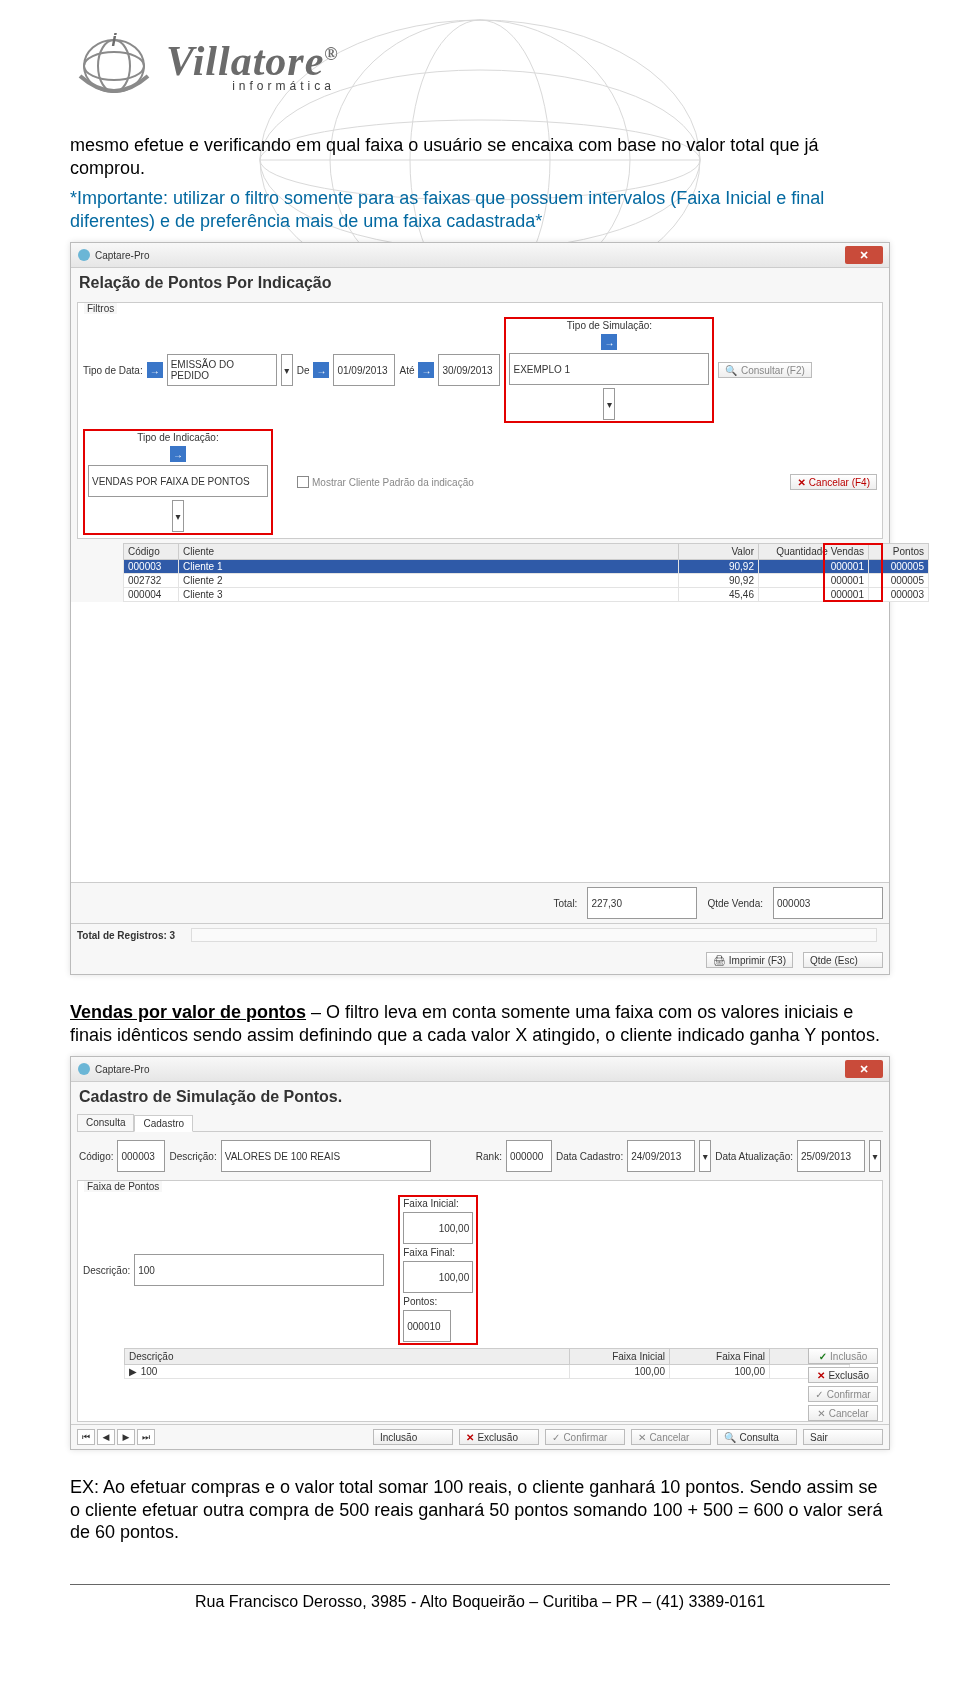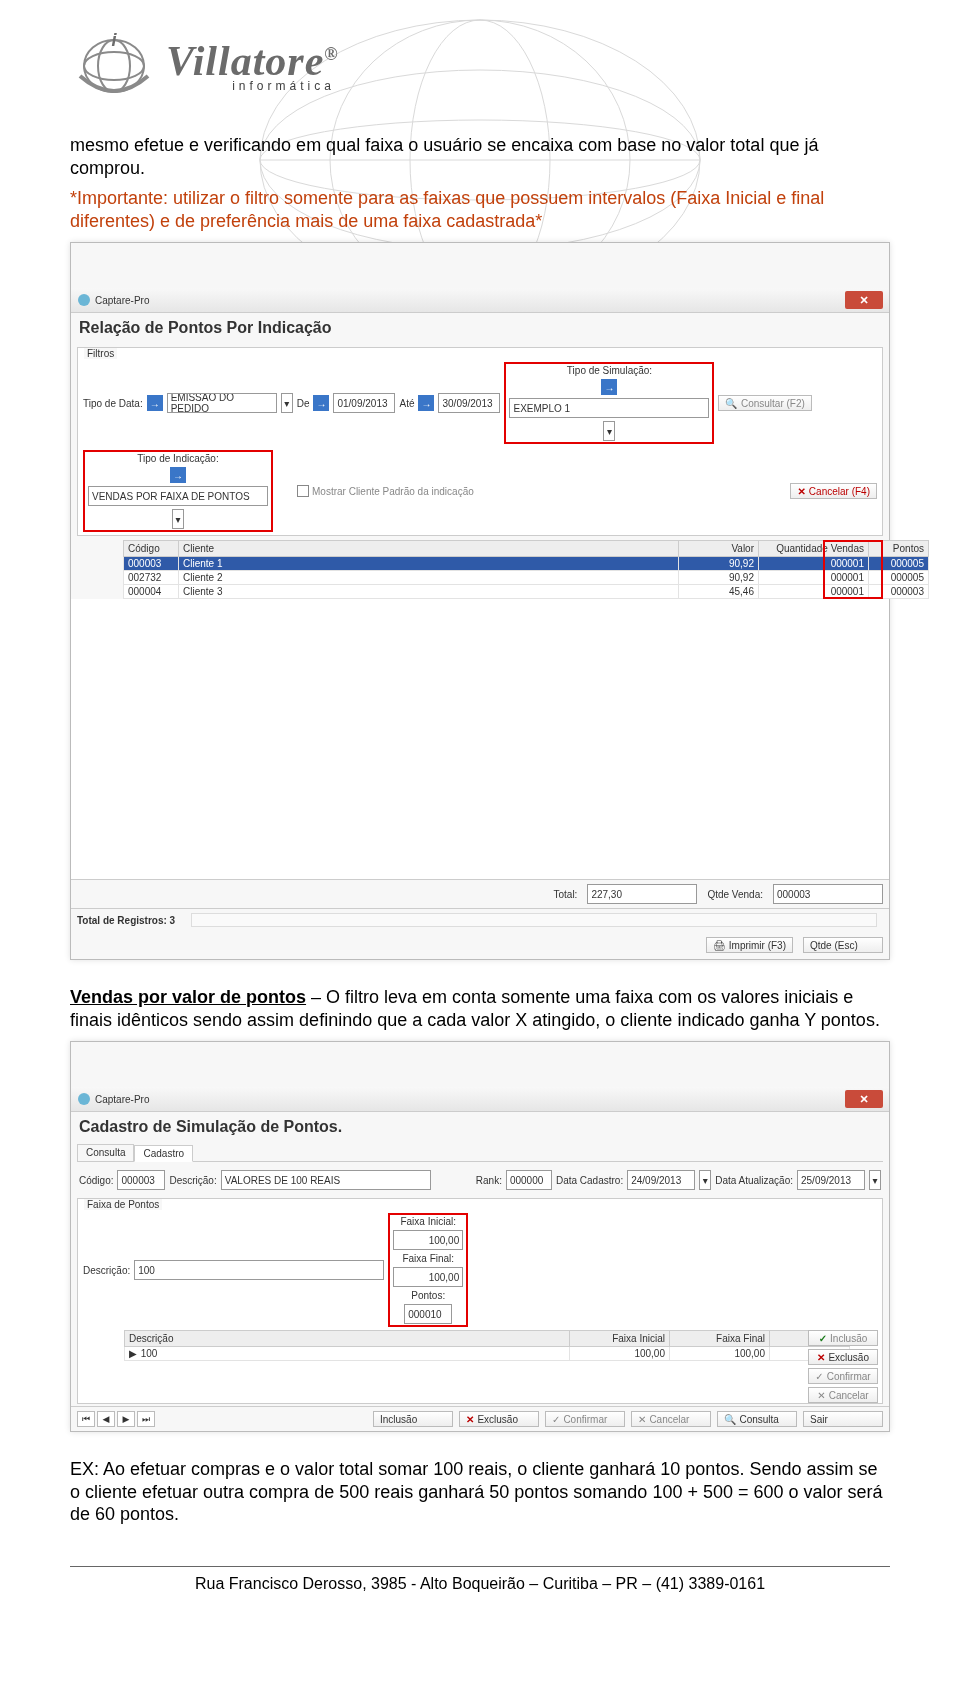--- a/index.html
+++ b/index.html
@@ -33,50 +33,50 @@
     font-size: 42px;
     color: #6b6b6b;
     font-style: italic;
     font-weight: bold;
     letter-spacing: 1px;
     margin-left: 8px;
   }
   .logo-block { position: relative; z-index: 1; }
   .logo-sub { font-size: 12px; color: #404040; text-align: right; margin-top: -6px; margin-right: 4px; letter-spacing: 4px;}
   .body-text { font-size: 18px; color:#000; line-height:1.25; margin:8px 0; position:relative; z-index:1; }
-  .red-text { color: #c2410c; }
+  .red-text { color: #0369a1; }
   .bold { font-weight: bold; }
   .underline { text-decoration: underline; }
   .screenshot {
     border:1px solid #bbb;
     background:#f7f7f7;
     font-size:10px;
     color:#333;
     margin:10px 0 26px 0;
     box-shadow: 0 0 6px rgba(0,0,0,.12);
     position:relative; z-index:1;
   }
   
   .titlebar {
     background: linear-gradient(#f8f8f8,#e6e6e6);
     padding:3px 6px;
     border-bottom:1px solid #ccc;
-    display:flex; align-items:center; justify-content:space-between;margin-top:45px;
+    display:flex; align-items:center; justify-content:space-between;
   }
   .close-x {
     width:38px; height:18px; background:#c94b3a;
     border-radius:2px; color:#fff; text-align:center;
     font-weight:bold; line-height:18px; font-size:11px;
   }
   .win-title { font-weight:bold; font-size:16px; padding:6px 8px; }
   .filtros-box { border:1px solid #ccc; margin:4px 6px; background:#fff; }
   .filtros-label { font-size:10px; margin:-6px 0 0 6px; background:#f7f7f7; display:inline-block; padding:0 3px;}
   .filtros-row { display:flex; align-items:center; gap:4px; padding:3px 5px; flex-wrap:nowrap;}
   .filtros-row label { white-space:nowrap; }
-  .fld { border:1px solid #999; background:#fff; height:20px; font-size:10px; padding:0 3px; display:inline-flex; align-items:center; overflow:hidden; }
+  .fld { border:1px solid #999; background:#fff; height:32px; font-size:10px; padding:0 3px; display:inline-flex; align-items:center; overflow:hidden; }
   .go-btn { width:16px; height:16px; background:#3a76c8; color:#fff; display:inline-flex; align-items:center; justify-content:center; font-size:10px;}
   .btn-side { border:1px solid #bbb; background:linear-gradient(#fff,#eee); padding:1px 6px; height:16px; min-width:80px; display:inline-flex; align-items:center; gap:3px;}
   .btn-side.cancel { color:#b00; }
   .red-box { border:2px solid #e30000 !important;flex-direction:column; }
   .chk { width:12px; height:12px; border:1px solid #888; display:inline-block; margin-right:3px;}
   .tbl { width:100%; border-collapse:collapse; font-size:10px;margin-left:46px;}
   .tbl th { background:#eee; border:1px solid #ccc; padding:2px 4px; text-align:left; font-weight:normal;}
   .tbl td { border:1px solid #e3e3e3; padding:1px 4px; background:#fff;}
   .sel-row td { background:#2f5aa8; color:#fff;}
   .footer-row { display:flex; align-items:center; padding:4px 6px; gap:10px; border-top:1px solid #ccc;}
@@ -288,21 +288,21 @@
       <label>Data Atualização:</label>
       <span class="fld" style="width:68px;">25/09/2013</span>
         <span class="fld" style="width:12px;justify-content:center;">▾</span>
     </div>
 
     <div class="filtros-box" style="margin:2px 6px;">
       <div class="filtros-label">Faixa de Pontos</div>
       <div class="filtros-row">
         <label>Descrição:</label>
         <span class="fld" style="width:250px;">100</span>
-        <span class="red-box" style="display:flex;align-items:center;gap:3px;padding:1px 3px;">
+        <span class="red-box" style="display:flex;align-items:flex-start;gap:3px;padding:1px 3px;margin-left:10px;">
           <label>Faixa Inicial:</label>
           <span class="fld" style="width:70px;text-align:right;justify-content:flex-end;">100,00</span>
           <label>Faixa Final:</label>
           <span class="fld" style="width:70px;text-align:right;justify-content:flex-end;">100,00</span>
           <label>Pontos:</label>
           <span class="fld" style="width:48px;">000010</span>
         </span>
       </div>
 
       <div style="display:flex;">

